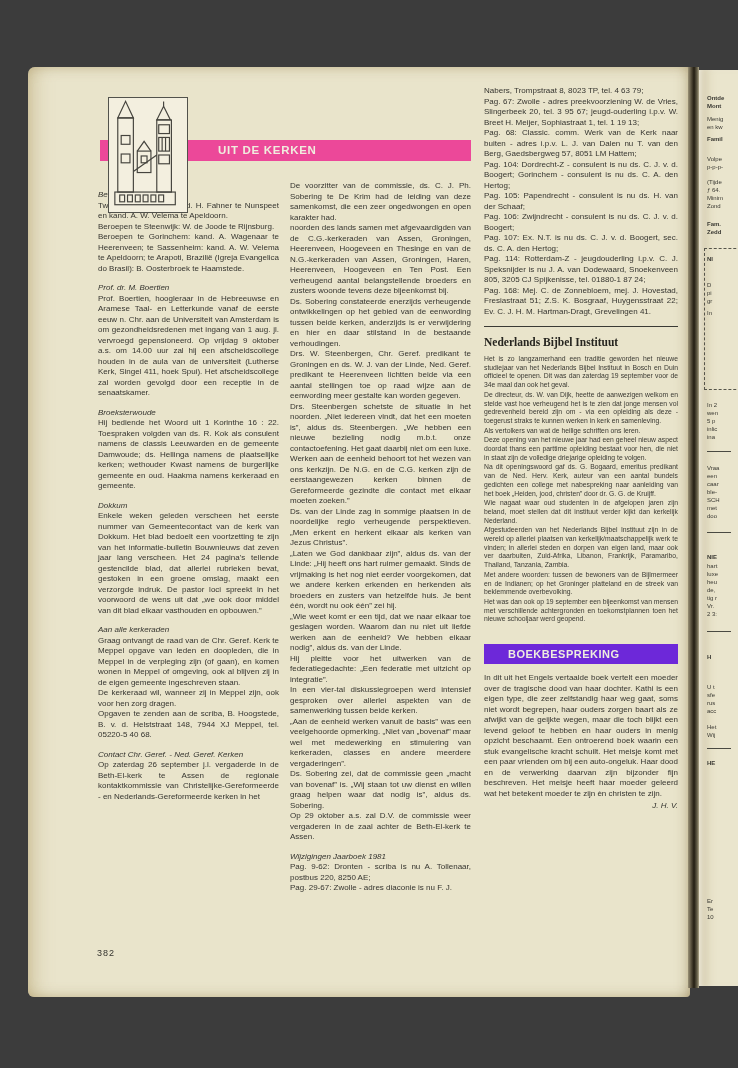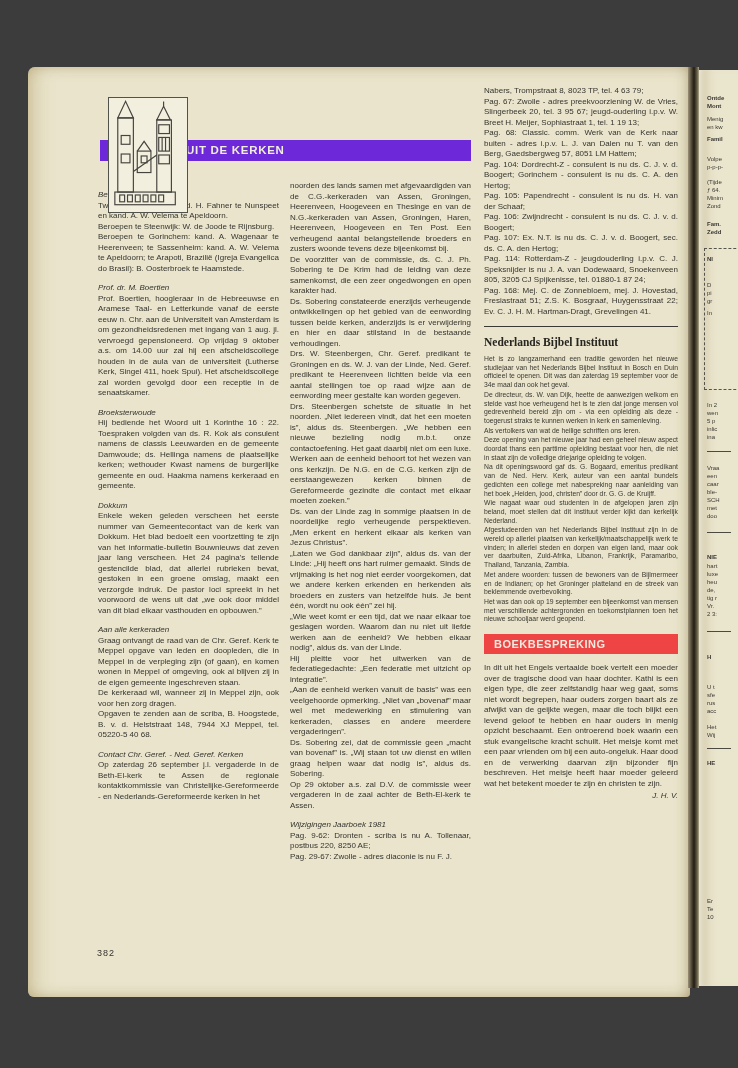--- a/index.html
+++ b/index.html
@@ -27,32 +27,32 @@
   .col2 { left:262px; top:114px; width:181px; }
   .col3 { left:456px; top:19px;  width:194px; }
 
   .para { font-size:8px; line-height:10.5px; text-align:justify; color:#35342f; }
   .heading { font-style:italic; font-weight:normal; font-size:8px; line-height:10.5px;
              margin-top:9px; color:#35342f; }
   .small { font-size:6.8px; line-height:8.7px; text-align:justify; margin-bottom:1px; color:#3a3933; }
   .serif-heading { font-family:"Liberation Serif", serif; font-weight:bold;
                    font-size:11.5px; line-height:13px; margin:1px 0 6px; color:#26251f; }
   .rule { border-top:1px solid #3a3a34; margin:9px 0; height:0; }
-  .banner3 { background:#ef4444; color:#efecdf; font-weight:bold; font-size:11px;
-             line-height:20px; height:20px; padding-left:10px; letter-spacing:.5px;
-             margin:10px 0 9px; }
+  .banner3 { background:#6d28d9; color:#efecdf; font-weight:bold; font-size:11px;
+             line-height:20px; height:20px; padding-left:24px; letter-spacing:.5px;
+             margin:20px 0 9px; }
   .bookref { font-size:8px; line-height:10.5px; text-align:justify; margin-bottom:9px; }
   .bookref .it { font-style:italic; }
   .sig { font-size:8px; font-style:italic; text-align:right; margin-top:2px; color:#35342f; }
 
   .pagenum { position:absolute; left:69px; top:881px; font-size:9px; letter-spacing:1px; color:#35342f; }
 
   .kerken-banner { position:absolute; left:72px; top:73px; width:371px; height:21px;
-    background:#6d28d9; color:#f0edde; font-weight:bold; font-size:11.5px;
-    line-height:21px; padding-left:86px; letter-spacing:.7px; z-index:1; }
+    background:#ec4899; color:#f0edde; font-weight:bold; font-size:11.5px;
+    line-height:21px; padding-left:118px; letter-spacing:.7px; z-index:1; }
 
   .church-box { position:absolute; left:80px; top:30px; width:80px; height:116px;
     background:#f3efdf; border:1px solid #52524c; z-index:2; }
 
   .frag { position:absolute; left:8px; font-size:6px; line-height:7px;
           color:#3a3933; white-space:nowrap; }
   .frag.bold { font-weight:bold; }
   .frag-rule { position:absolute; left:8px; width:24px; border-top:1px solid #4a4a42; }
   .dashed-box { position:absolute; left:5px; width:42px;
                 border:1px dashed #55544a; border-right:none; }
@@ -106,29 +106,30 @@
       <h3 class="heading">Dokkum</h3>
       <div class="para">Enkele weken geleden verscheen het eerste nummer van Gemeentecontact van de kerk van Dokkum. Het blad bedoelt een voortzetting te zijn van het informatie-bulletin Bouwnieuws dat zeven jaar lang verscheen. Het 24 pagina's tellende gestencilde blad, dat allerlei rubrieken bevat, gestoken in een groene omslag, maakt een verzorgde indruk. De pastor loci spreekt in het voorwoord de wens uit dat „we ook door middel van dit blad elkaar vasthouden en opbouwen.”</div>
       <h3 class="heading">Aan alle kerkeraden</h3>
       <div class="para">Graag ontvangt de raad van de Chr. Geref. Kerk te Meppel opgave van leden en doopleden, die in Meppel in de verpleging zijn (of gaan), en komen wonen in Meppel of omgeving, ook al blijven zij in de eigen gemeente ingeschreven staan.</div>
       <div class="para">De kerkeraad wil, wanneer zij in Meppel zijn, ook voor hen zorg dragen.</div>
       <div class="para">Opgaven te zenden aan de scriba, B. Hoogstede, B. v. d. Helststraat 148, 7944 XJ Meppel, tel. 05220-5 40 68.</div>
       <h3 class="heading">Contact Chr. Geref. - Ned. Geref. Kerken</h3>
       <div class="para">Op zaterdag 26 september j.l. vergaderde in de Beth-El-kerk te Assen de regionale kontaktkommissie van Christelijke-Gereformeerde - en Nederlands-Gereformeerde kerken in het</div>
     </div>
   <div class="col col2" id="col2">
+      <div class="para">De voorzitter van de commissie, ds. C. J. Ph. Sobering te De Krim had de leiding van deze samenkomst, die een zeer ongedwongen en open karakter had.</div>
       <div class="para">noorden des lands samen met afgevaardigden van de C.G.-kerkeraden van Assen, Groningen, Heerenveen, Hoogeveen en Thesinge en van de N.G.-kerkeraden van Assen, Groningen, Haren, Heerenveen, Hoogeveen en Ten Post. Een verheugend aantal belangstellende broeders en zusters woonde tevens deze bijeenkomst bij.</div>
-      <div class="para">De voorzitter van de commissie, ds. C. J. Ph. Sobering te De Krim had de leiding van deze samenkomst, die een zeer ongedwongen en open karakter had.</div>
       <div class="para">Ds. Sobering constateerde enerzijds verheugende ontwikkelingen op het gebied van de eenwording tussen beide kerken, anderzijds is er verwijdering en hier en daar stilstand in de bestaande verhoudingen.</div>
       <div class="para">Drs. W. Steenbergen, Chr. Geref. predikant te Groningen en ds. W. J. van der Linde, Ned. Geref. predikant te Heerenveen lichtten beide via een aantal stellingen toe op raad wijze aan de eenwording meer gestalte kan worden gegeven.</div>
       <div class="para">Drs. Steenbergen schetste de situatie in het noorden. „Niet iedereen vindt, dat het een moeten is”, aldus ds. Steenbergen. „We hebben een nieuwe bezieling nodig m.b.t. onze contactoefening. Het gaat daarbij niet om een luxe. Werken aan de eenheid behoort tot het wezen van ons kerkzijn. De N.G. en de C.G. kerken zijn de eerstaangewezen kerken binnen de Gereformeerde gezindte die contact met elkaar moeten zoeken.”</div>
       <div class="para">Ds. van der Linde zag in sommige plaatsen in de noordelijke regio verheugende perspektieven. „Men erkent en herkent elkaar als kerken van Jezus Christus”.</div>
       <div class="para">„Laten we God dankbaar zijn”, aldus ds. van der Linde: „Hij heeft ons hart ruimer gemaakt. Sinds de vrijmaking is het nog niet eerder voorgekomen, dat we andere kerken erkenden en herkenden als broeders en zusters van hetzelfde huis. Je bent één, wordt nu ook één” zei hij.</div>
       <div class="para">„Wie weet komt er een tijd, dat we naar elkaar toe geslagen worden. Waarom dan nu niet uit liefde werken aan de eenheid? We hebben elkaar nodig”, aldus ds. van der Linde.</div>
       <div class="para">Hij pleitte voor het uitwerken van de federatiegedachte: „Een federatie met uitzicht op integratie”.</div>
+      <div class="para">In een vier-tal diskussiegroepen werd intensief gesproken over allerlei aspekten van de samenwerking tussen beide kerken.</div>
       <div class="para">„Aan de eenheid werken vanuit de basis” was een veelgehoorde opmerking. „Niet van „bovenaf” maar wel met medewerking en stimulering van kerkeraden, classes en andere meerdere vergaderingen”.</div>
       <div class="para">Ds. Sobering zei, dat de commissie geen „macht van bovenaf” is. „Wij staan tot uw dienst en willen graag helpen waar dat nodig is”, aldus ds. Sobering.</div>
       <div class="para">Op 29 oktober a.s. zal D.V. de commissie weer vergaderen in de zaal achter de Beth-El-kerk te Assen.</div>
       <h3 class="heading">Wijzigingen Jaarboek 1981</h3>
       <div class="para">Pag. 9-62: Dronten - scriba is nu A. Tollenaar, postbus 220, 8250 AE;</div>
       <div class="para">Pag. 29-67: Zwolle - adres diaconie is nu F. J.</div>
     </div>
   <div class="col col3" id="col3">
       <div class="para">Nabers, Trompstraat 8, 8023 TP, tel. 4 63 79;</div>
       <div class="para">Pag. 67: Zwolle - adres preekvoorziening W. de Vries, Slingerbeek 20, tel. 3 95 67; jeugd-ouderling i.p.v. W. Breet H. Meijer, Sophiastraat 1, tel. 1 19 13;</div>

